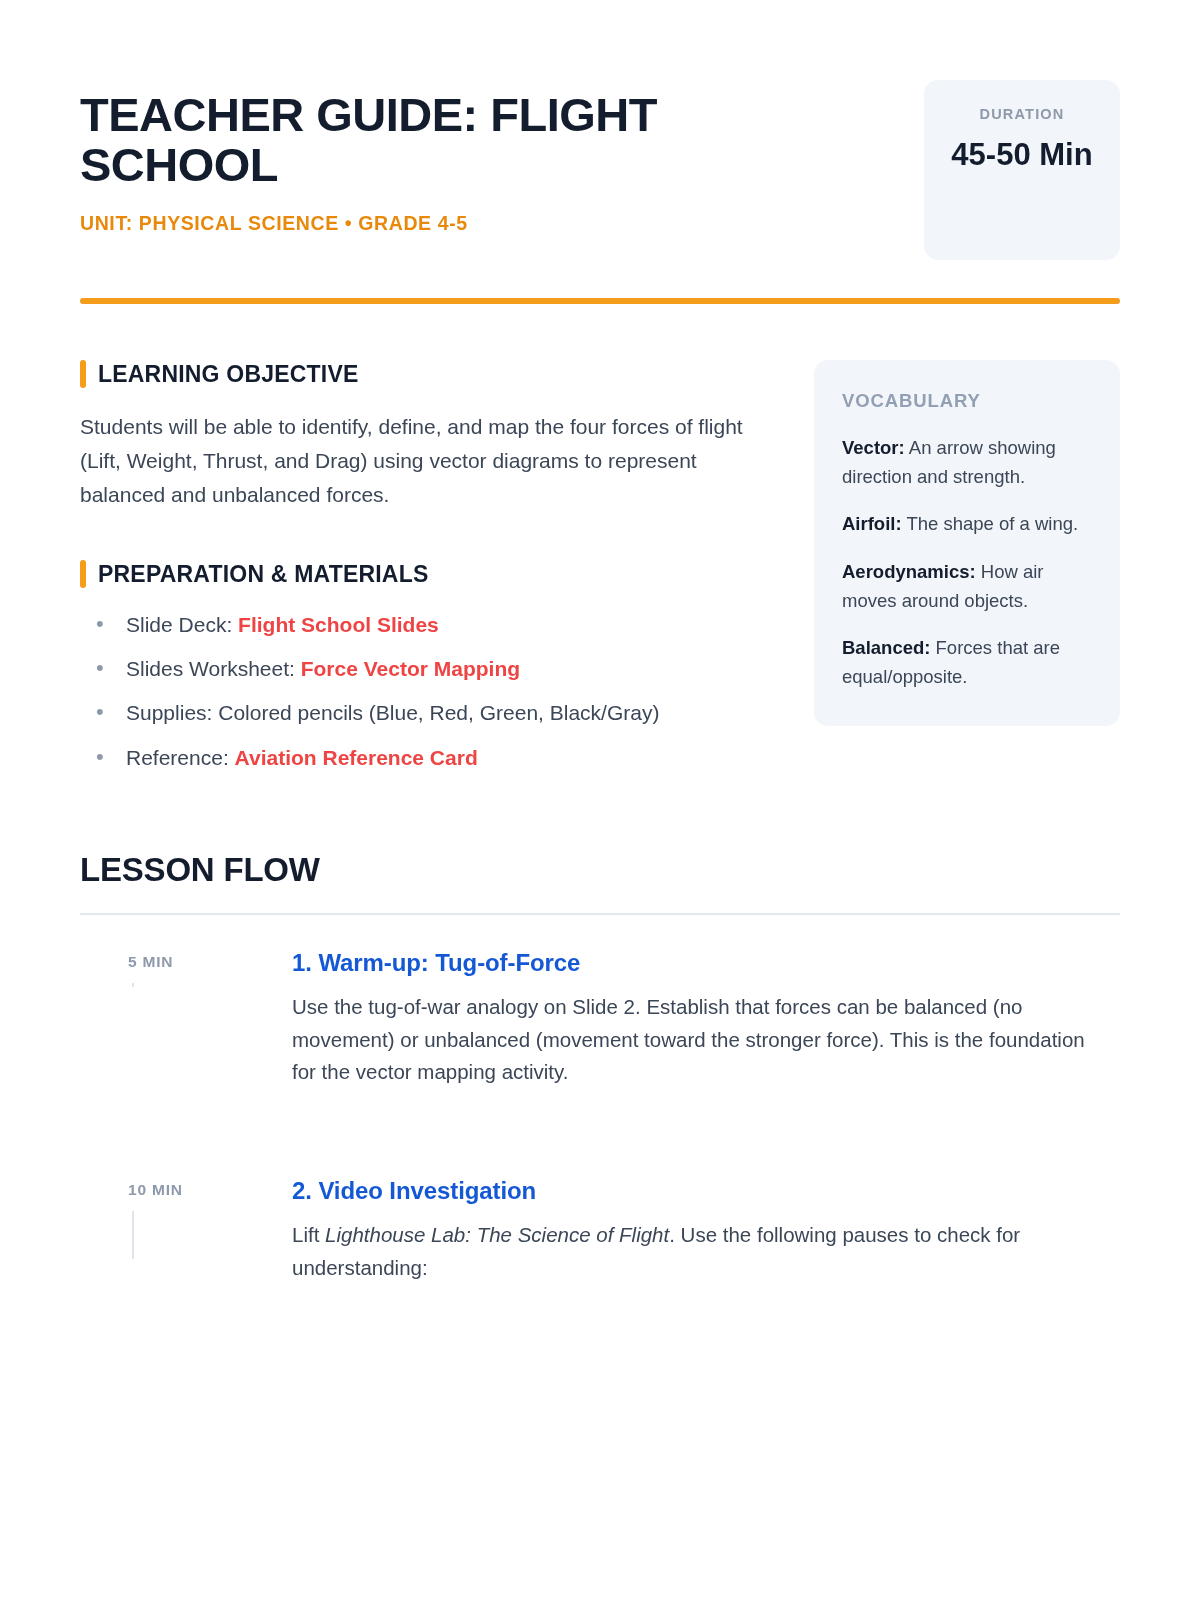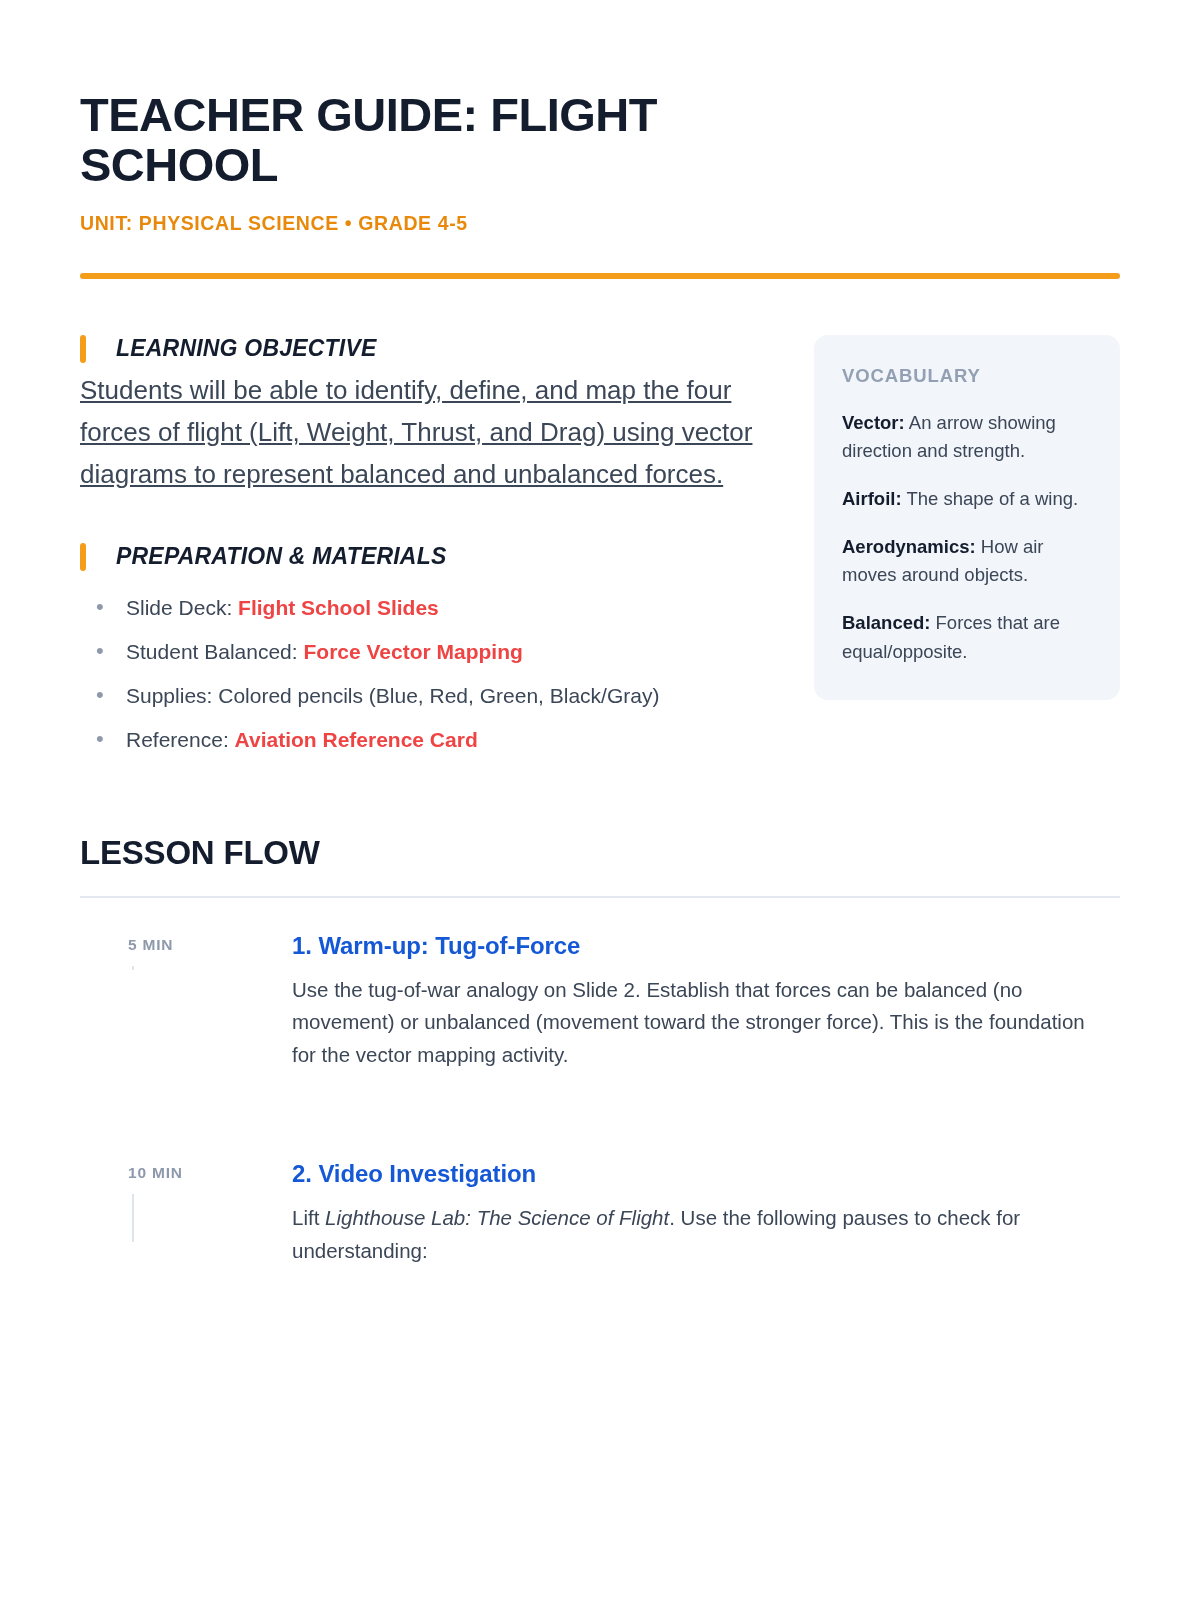--- a/index.html
+++ b/index.html
@@ -75,41 +75,39 @@
     display: flex;
     gap: 56px;
     align-items: flex-start;
   }
   .col-main { flex: 1 1 auto; max-width: 680px; }
   .col-side { width: 306px; flex: 0 0 306px; }
 
   .section-head {
     display: flex;
     align-items: center;
-    gap: 30px;
-    font-style: italic;
+    gap: 12px;
   }
   .section-bar {
     width: 6px;
     height: 28px;
     background: #f49d1a;
     border-radius: 3px;
   }
   .section-title {
     font-size: 23px;
     font-weight: 800;
     letter-spacing: 0.2px;
     color: #141d2e;
   }
   .section-para {
-    margin-top: 6px;
-    font-size: 26px;
+    margin-top: 22px;
+    font-size: 21px;
     line-height: 1.62;
     color: #3b4657;
-    text-decoration: underline;
   }
   .section-head.prep { margin-top: 48px; }
 
   ul.materials { margin-top: 20px; list-style: none; }
   ul.materials li {
     position: relative;
     font-size: 21px;
     line-height: 1.58;
     color: #3b4657;
     padding-left: 46px;
@@ -207,20 +205,24 @@
 </head>
 <body>
 
 <div class="page">
 
   <div class="header">
     <div class="header-left">
       <h1 class="doc-title">TEACHER GUIDE: FLIGHT SCHOOL</h1>
       <div class="doc-subtitle">UNIT: PHYSICAL SCIENCE • GRADE 4-5</div>
     </div>
+    <div class="duration-box">
+      <div class="duration-label">DURATION</div>
+      <div class="duration-value">45-50 Min</div>
+    </div>
   </div>
 
   <div class="rule"></div>
 
   <div class="body-cols">
 
     <div class="col-main">
 
       <div class="section-head">
         <span class="section-bar"></span>
@@ -232,21 +234,21 @@
         <span class="section-bar"></span>
         <span class="section-title">PREPARATION &amp; MATERIALS</span>
       </div>
 
       <ul class="materials">
         <li>
           <span>Slide Deck:</span>
           <b>Flight School Slides</b>
         </li>
         <li>
-          <span>Student Balanced:</span>
+          <span>Slides Worksheet:</span>
           <b>Force Vector Mapping</b>
         </li>
         <li>
           <span>Supplies:</span>
           <span>Colored pencils (Blue, Red, Green, Black/Gray)</span>
         </li>
         <li>
           <span>Reference:</span>
           <b>Aviation Reference Card</b>
         </li>

